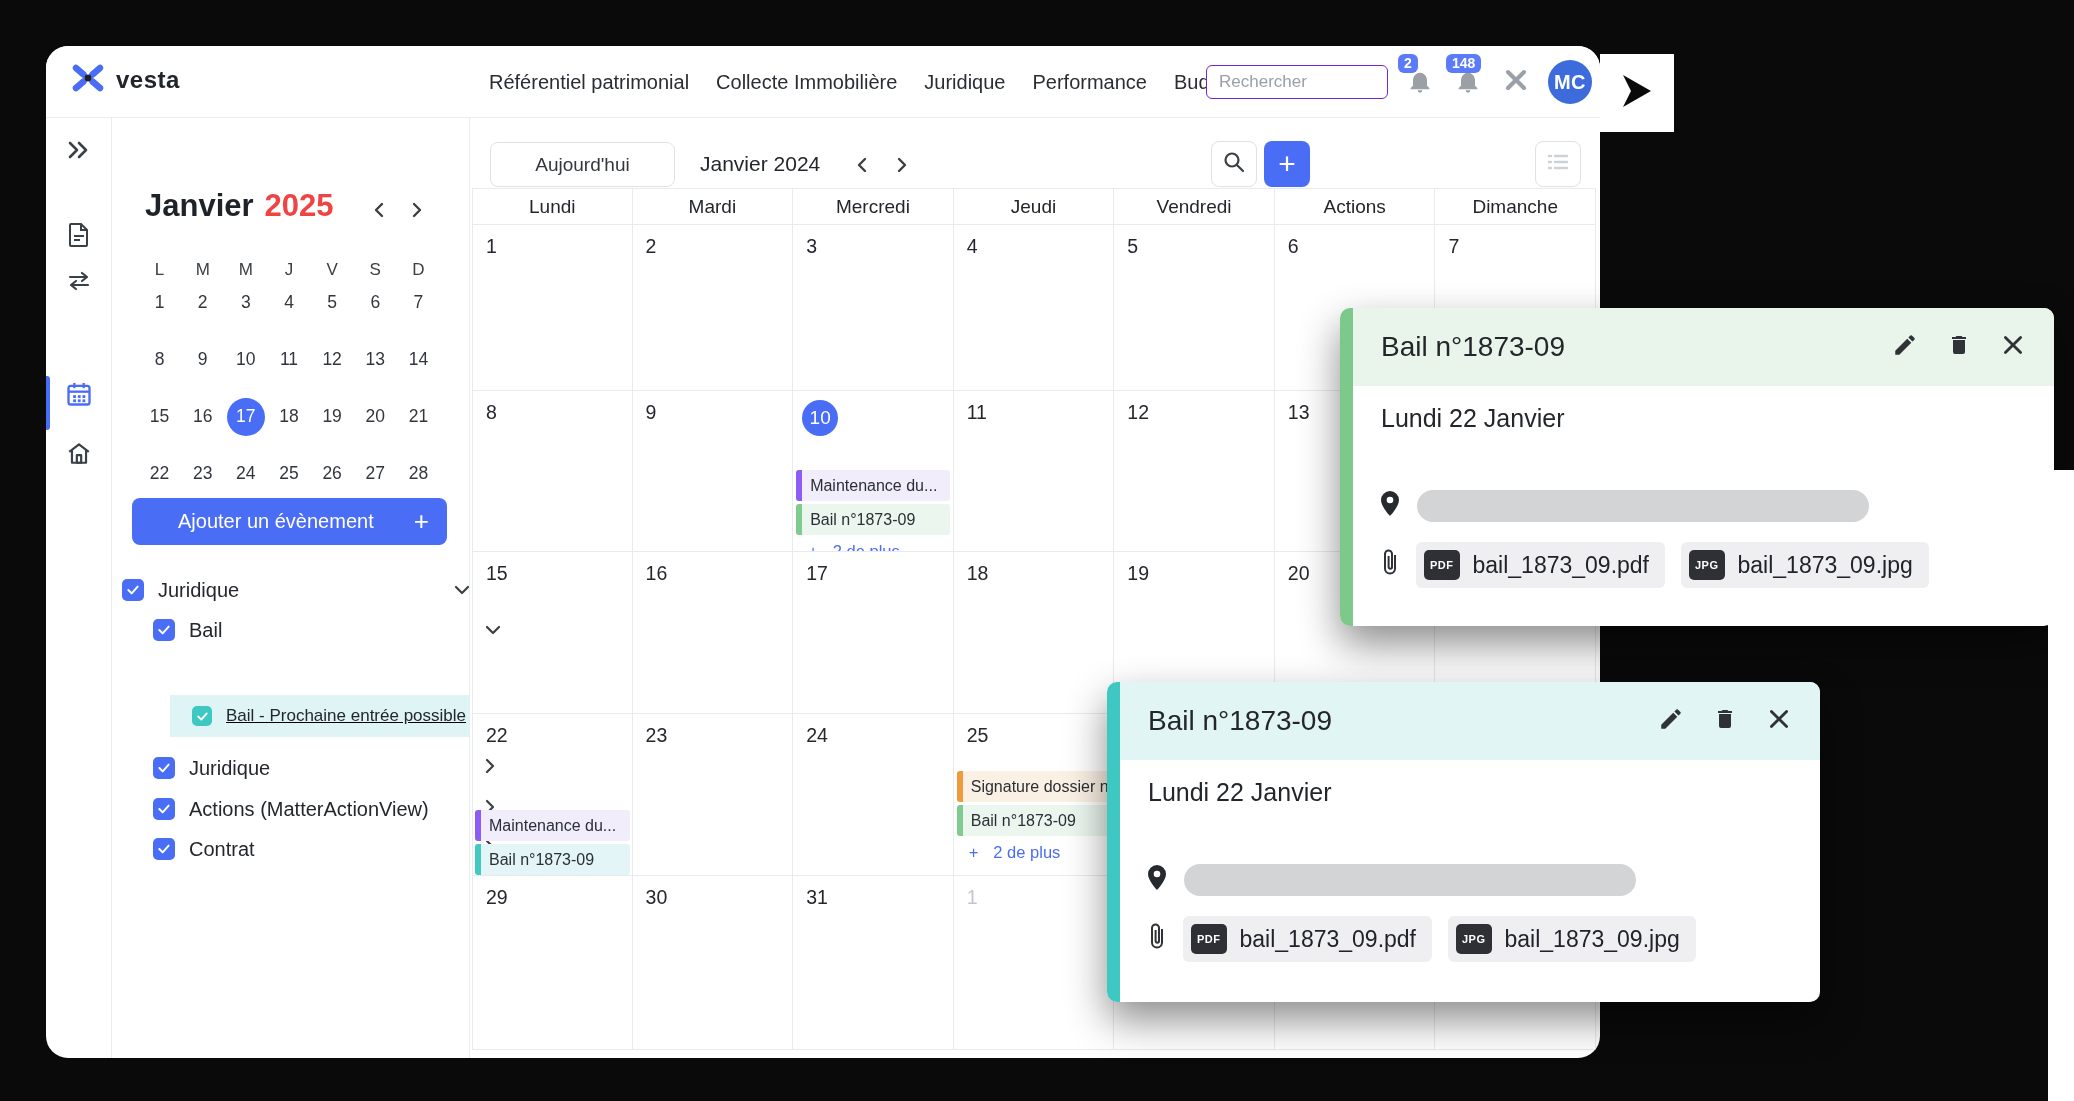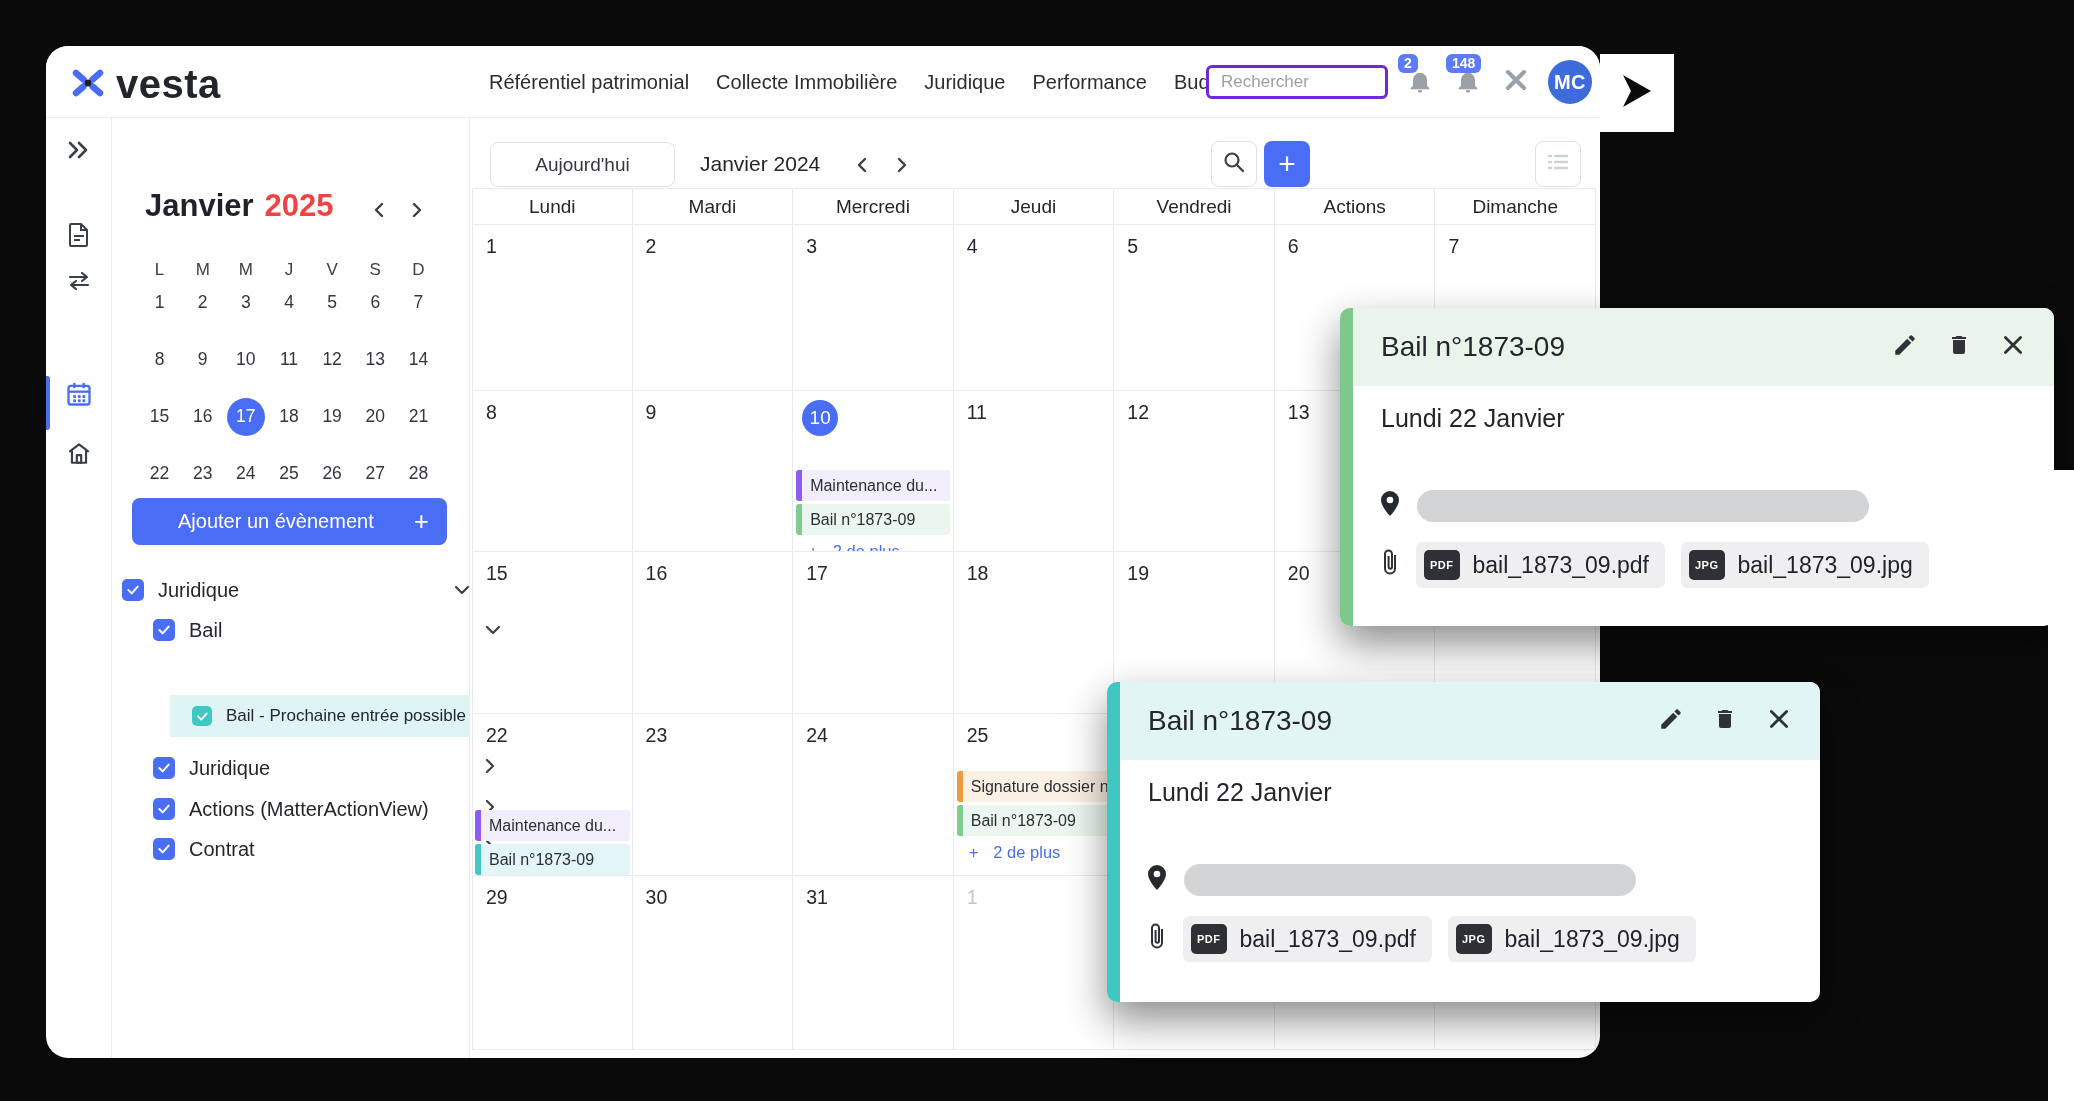--- a/index.html
+++ b/index.html
@@ -5,26 +5,26 @@
   html,body{margin:0;padding:0;background:#050505;}
   *{box-sizing:border-box;font-family:"Liberation Sans",sans-serif;}
   .canvas{position:relative;width:2074px;height:1101px;background:#0a0a0a;overflow:hidden;}
 
   
   .app{position:absolute;left:46px;top:46px;width:1554px;height:1012px;background:#fff;border-radius:22px;overflow:hidden;}
 
   
   .topbar{position:absolute;left:0;top:0;right:0;height:72px;background:#fff;border-bottom:1px solid #ECEDF1;}
   .logo{position:absolute;left:24px;top:16px;display:flex;align-items:center;gap:10px;}
-  .logo-text{font-size:40px;font-weight:600;color:#22252A;letter-spacing:.5px;}
+  .logo-text{font-size:24px;font-weight:600;color:#22252A;letter-spacing:.5px;}
   .mainnav{position:absolute;left:443px;top:0;height:72px;display:flex;align-items:center;gap:27px;}
   .nav-item{font-size:20px;color:#2A2D33;white-space:nowrap;cursor:pointer;display:flex;align-items:center;gap:9px;}
   .caret{width:0;height:0;border-left:7px solid transparent;border-right:7px solid transparent;border-top:8px solid #2A2D33;}
   .top-right{position:absolute;right:8px;top:0;height:72px;display:flex;align-items:center;gap:18px;}
-  .search-input{width:182px;height:34px;border:3px solid #6d28d9;border-radius:6px;padding:0 12px;font-size:17px;color:#3a3f46;outline:none;}
+  .search-input{width:182px;height:34px;border:1px solid #6d28d9;border-radius:6px;padding:0 12px;font-size:17px;color:#3a3f46;outline:none;}
   .search-input::placeholder{color:#9AA0A6;}
   .bellwrap{position:relative;width:30px;height:30px;}
   .badge{position:absolute;top:-13px;left:-8px;background:#5B7BFA;color:#fff;font-size:14px;font-weight:bold;border-radius:6px;padding:2px 6px;line-height:1.1;}
   .avatar{width:44px;height:44px;border-radius:50%;background:#3D6BDB;color:#fff;font-weight:bold;font-size:20px;display:flex;align-items:center;justify-content:center;letter-spacing:.5px;}
 
   
   .rail{position:absolute;left:0;top:72px;width:66px;bottom:0;border-right:1px solid #ECEDF1;}
   .rail-icon{position:absolute;left:50%;transform:translateX(-50%);}
   .rail-active-bar{position:absolute;left:0;top:258px;width:4px;height:54px;background:#4A6DF5;border-radius:0 3px 3px 0;}
 
@@ -43,21 +43,21 @@
   .add-plus{position:absolute;right:18px;top:8px;font-size:26px;font-weight:300;}
 
   
   .tree-row{position:absolute;display:flex;align-items:center;gap:14px;height:32px;}
   .tree-label{font-size:20px;color:#24272C;white-space:nowrap;}
   .cb{width:22px;height:22px;border-radius:5px;background:#4A6DF5;display:flex;align-items:center;justify-content:center;flex:none;cursor:pointer;}
   .cb.small{width:20px;height:20px;}
   .cb.green{background:#84CE96;} .cb.teal{background:#3FC8C2;}
   .tree-chevron{position:absolute;left:332px;cursor:pointer;}
   .band{position:absolute;left:58px;right:0;height:42px;display:flex;align-items:center;gap:14px;padding-left:22px;}
-  .band.green{background:#E9F5EC;} .band.teal{background:#DFF4F5;}
+  .band.green{background:#E9F5EC;} .band.teal{background:#DFF4F5;text-decoration:underline;}
   .band .tree-label{font-size:17px;}
 
   
   .main{position:absolute;left:424px;top:72px;right:0;bottom:0;}
   .today-btn{position:absolute;left:20px;top:24px;width:185px;height:45px;border:1px solid #DFE1E6;border-radius:8px;background:#fff;font-size:19px;color:#33373D;cursor:pointer;}
   .period{position:absolute;left:230px;top:34px;font-size:21px;color:#23262B;font-weight:500;}
   .tb-chev{position:absolute;top:37px;cursor:pointer;}
   .sq-btn{position:absolute;top:23px;width:46px;height:46px;border:1px solid #DFE1E6;border-radius:8px;background:#fff;display:flex;align-items:center;justify-content:center;cursor:pointer;}
   .plus-btn{position:absolute;top:23px;width:46px;height:46px;border:none;border-radius:8px;background:#4A6DF5;color:#fff;font-size:30px;font-weight:300;display:flex;align-items:center;justify-content:center;cursor:pointer;line-height:1;}
   .mois-btn{position:absolute;left:857px;top:23px;width:204px;height:46px;border:1px solid #DFE1E6;border-radius:8px;background:#fff;display:flex;align-items:center;justify-content:center;gap:42px;font-size:20px;color:#2A2D33;cursor:pointer;}

